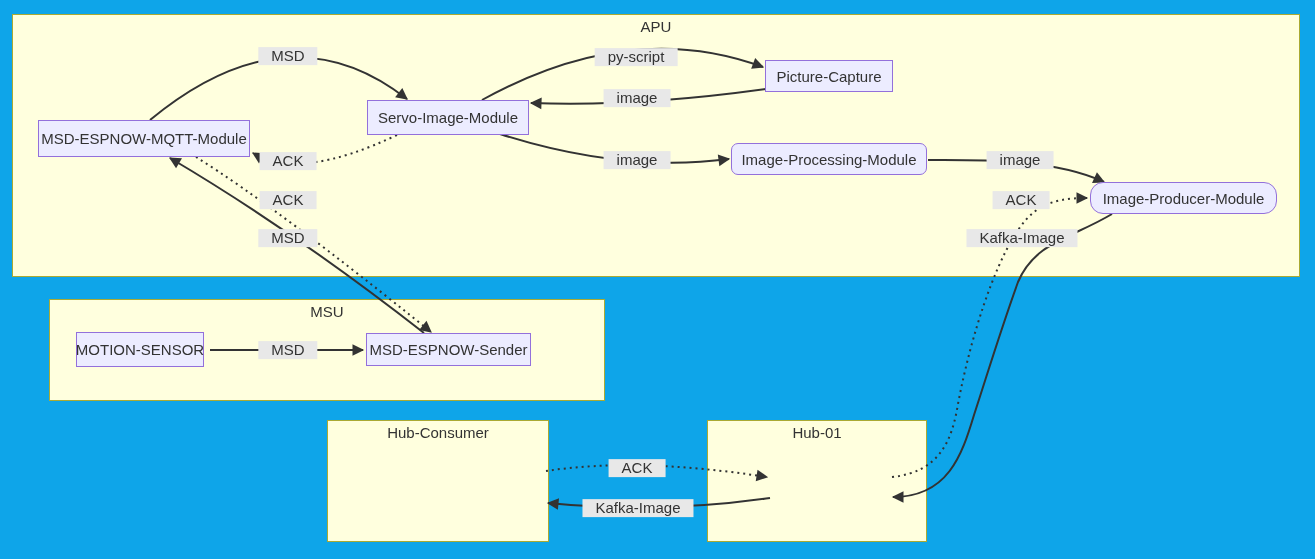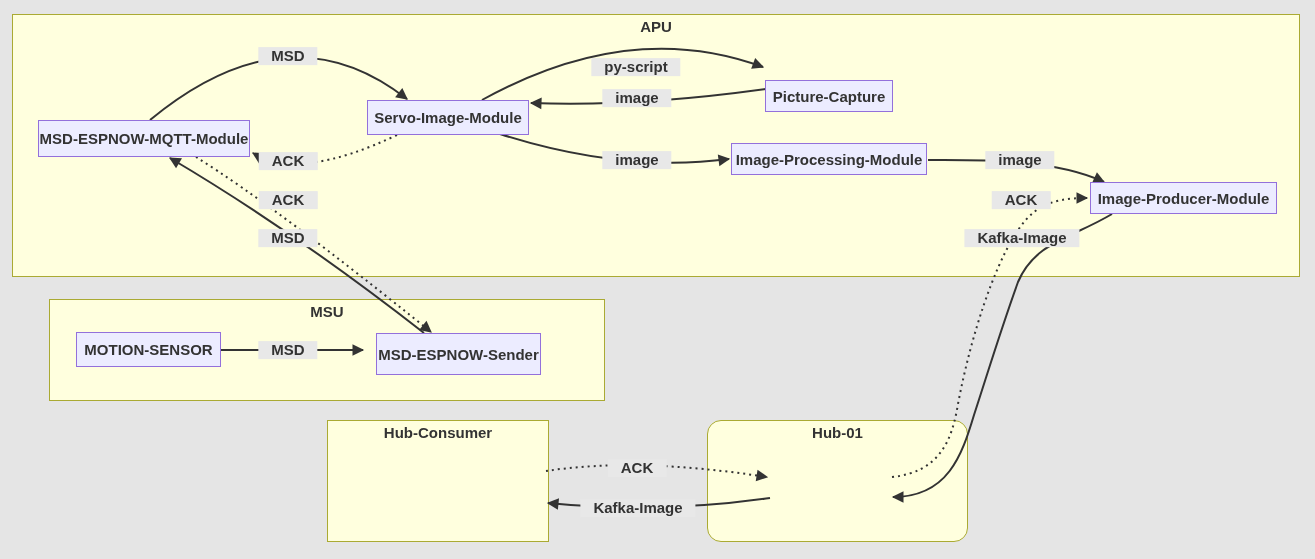--- a/index.html
+++ b/index.html
@@ -1,22 +1,21 @@
 <!DOCTYPE html>
 <html><head>
 <meta charset="utf-8">
 <style>
   html,body{margin:0;padding:0;background:#ffffff;}
   #canvas{
     position:relative;
     width:1315px;height:559px;
-    background:#e5e5e5;
+    background:#0ea5e9;
     font-family:"Liberation Sans", sans-serif;
     overflow:hidden;
-    font-weight:bold;
   }
   #edge-layer{position:absolute;left:0;top:0;width:1315px;height:559px;z-index:2;}
   .cluster{
     position:absolute;
     background:#ffffde;
     border:1px solid #aaaa33;
     box-sizing:border-box;
     z-index:1;
   }
   .cluster-title{
@@ -81,36 +80,36 @@
     </svg>
 <div class="cluster" style="left: 12px; top: 14px; width: 1288px; height: 263px;">
       <div class="cluster-title">APU</div>
     </div>
     <div class="cluster" style="left: 13px; top: 299px; width: 556px; height: 102px; margin-left: 36px;">
       <div class="cluster-title">MSU</div>
     </div>
     <div class="cluster" style="left: 327px; top: 420px; width: 222px; height: 122px;">
       <div class="cluster-title">Hub-Consumer</div>
     </div>
-    <div class="cluster" style="left: 707px; top: 420px; width: 261px; height: 122px; border-radius: 14px;">
+    <div class="cluster" style="left: 707px; top: 420px; width: 220px; height: 122px;">
       <div class="cluster-title">Hub-01</div>
     </div>
     <div class="edge-label" style="left: 288px; top: 56px;">MSD</div>
-    <div class="edge-label" style="left: 636px; top: 67px;">py-script</div>
+    <div class="edge-label" style="left: 636px; top: 57px;">py-script</div>
     <div class="edge-label" style="left: 637px; top: 98px;">image</div>
     <div class="edge-label" style="left: 288px; top: 161px;">ACK</div>
     <div class="edge-label" style="left: 637px; top: 160px;">image</div>
     <div class="edge-label" style="left: 1020px; top: 160px;">image</div>
     <div class="edge-label" style="left: 288px; top: 200px;">ACK</div>
     <div class="edge-label" style="left: 288px; top: 238px;">MSD</div>
     <div class="edge-label" style="left: 1021px; top: 200px;">ACK</div>
     <div class="edge-label" style="left: 1022px; top: 238px;">Kafka-Image</div>
     <div class="edge-label" style="left: 288px; top: 350px;">MSD</div>
     <div class="edge-label" style="left: 637px; top: 468px;">ACK</div>
     <div class="edge-label" style="left: 638px; top: 508px;">Kafka-Image</div>
     <div class="node" style="left: 38px; top: 120px; width: 212px; height: 37px;">MSD-ESPNOW-MQTT-Module</div>
     <div class="node" style="left: 367px; top: 100px; width: 162px; height: 35px;">Servo-Image-Module</div>
-    <div class="node" style="left: 765px; top: 60px; width: 128px; height: 32px; margin-top: 20px;">Picture-Capture</div>
-    <div class="node" style="left: 731px; top: 143px; width: 196px; height: 32px;">Image-Processing-Module</div>
-    <div class="node" style="left: 1090px; top: 182px; width: 187px; height: 32px;">Image-Producer-Module</div>
-    <div class="node" style="left: 76px; top: 332px; width: 145px; height: 35px;">MOTION-SENSOR</div>
-    <div class="node" style="left: 376px; top: 333px; width: 165px; height: 42px;">MSD-ESPNOW-Sender</div>
+    <div class="node" style="left: 765px; top: 60px; width: 128px; height: 32px;">Picture-Capture</div>
+    <div class="node" style="left: 731px; top: 143px; width: 196px; height: 32px; border-radius: 7px;">Image-Processing-Module</div>
+    <div class="node" style="left: 1090px; top: 182px; width: 187px; height: 32px; border-radius: 13px;">Image-Producer-Module</div>
+    <div class="node" style="left: 76px; top: 332px; width: 128px; height: 35px;">MOTION-SENSOR</div>
+    <div class="node" style="left: 366px; top: 333px; width: 165px; height: 33px;">MSD-ESPNOW-Sender</div>
   </div>
 
 </body></html>

